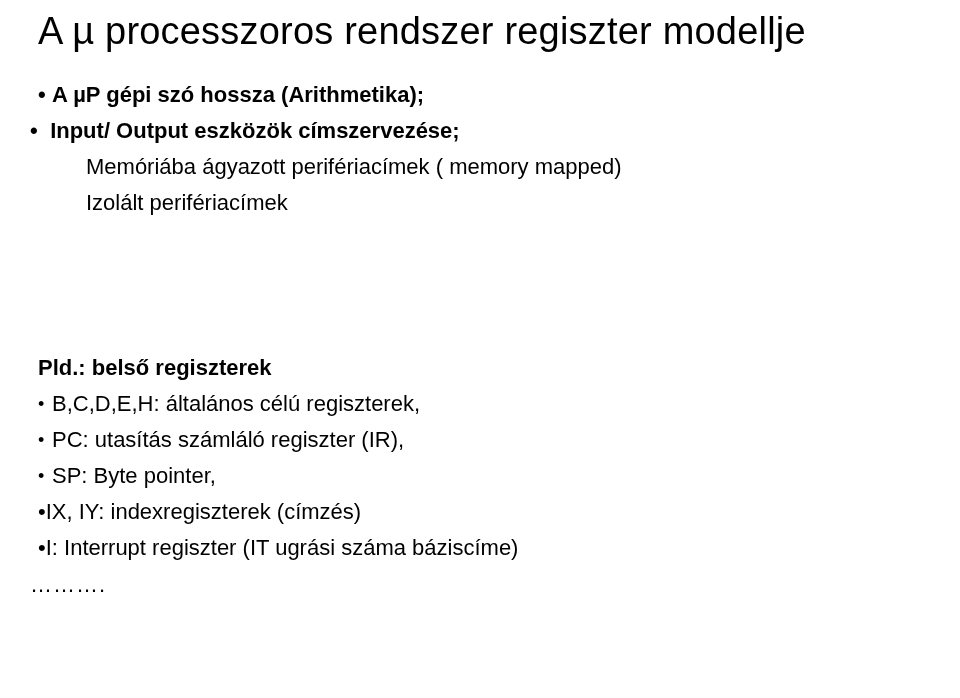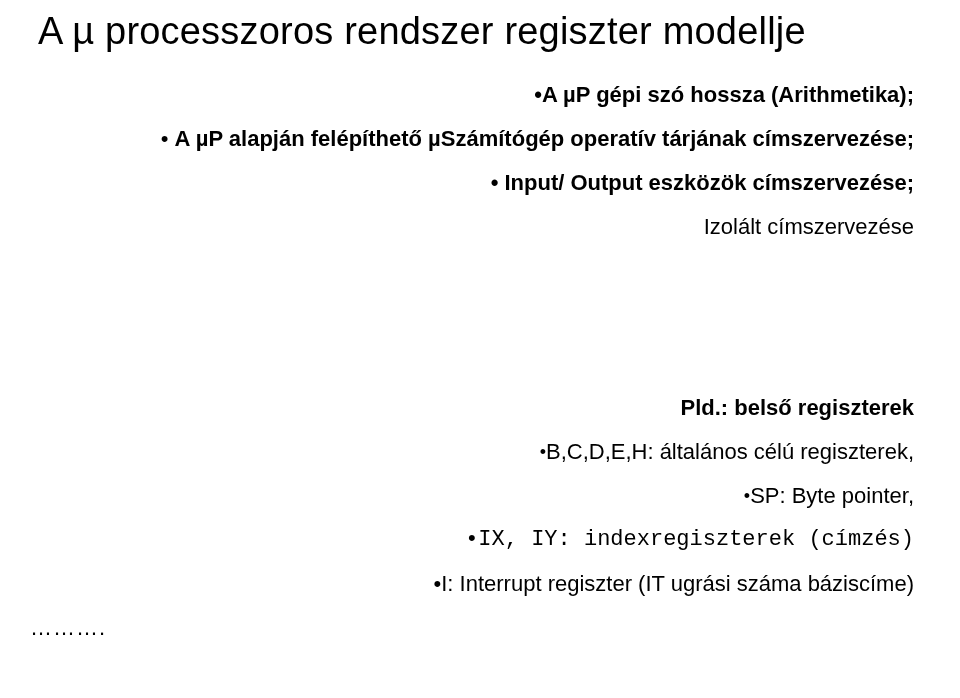--- a/index.html
+++ b/index.html
@@ -23,22 +23,21 @@
     font-weight: 400;
     margin: 0 0 28px 8px;
     letter-spacing: 0.2px;
   }
   .block1 {
     font-size: 22px;
     line-height: 1.28;
     margin-left: 0;
   }
   .line {
-    margin: 16px;
-    text-align: right;
+    margin: 8px;
   }
   .indent {
     padding-left: 48px;
   }
   .dot::before {
     content: "•";
     display: inline-block;
     width: 14px;
   }
   .bold { font-weight: 700; }
@@ -64,36 +63,35 @@
 <body>
 
 <div class="page">
 
   <h1 class="title">A µ processzoros rendszer regiszter modellje</h1>
 
   <div class="block1">
     <p class="line dot bold">A µP gépi szó hossza (Arithmetika);</p>
 
 
-    <p class="line dot">
-      <span class="bold">A µP alapján felépíthető </span><span class="bold">µSzámítógép</span><span class="bold"> operatív tárjának címszervezése;</span>
-    </p>
 
 
     <p class="line dot bold" style="margin-left:-14px; padding-left:14px;">
       <span>Input/ Output eszközök címszervezése;</span>
     </p>
 
-    <p class="line indent">Izolált címszervezése</p>
+    <p class="line indent">Memóriába ágyazott perifériacímek ( memory mapped)</p>
+    <p class="line indent">Izolált perifériacímek</p>
   </div>
 
   <div class="gap-big"></div>
 
   <div class="block2">
     <p class="line bold">Pld.: belső regiszterek</p>
     <p class="line small-dot"><span>B,C,D,E,H: általános célú regiszterek,</span></p>
+    <p class="line small-dot"><span>PC: utasítás számláló regiszter (IR),</span></p>
     <p class="line small-dot"><span>SP: Byte pointer,</span></p>
-    <p class="line" style="padding-left:0;font-family:Liberation Mono, monospace;">•<span style="display:inline-block;width:0px;"></span><span>IX, IY: indexregiszterek (címzés)</span></p>
+    <p class="line" style="padding-left:0;">•<span style="display:inline-block;width:0px;"></span><span>IX, IY: indexregiszterek (címzés)</span></p>
     <p class="line">•<span>I: Interrupt regiszter (IT ugrási száma báziscíme)</span></p>
     <p class="ellipsis">……….</p>
   </div>
 
 </div>
 
 </body></html>

